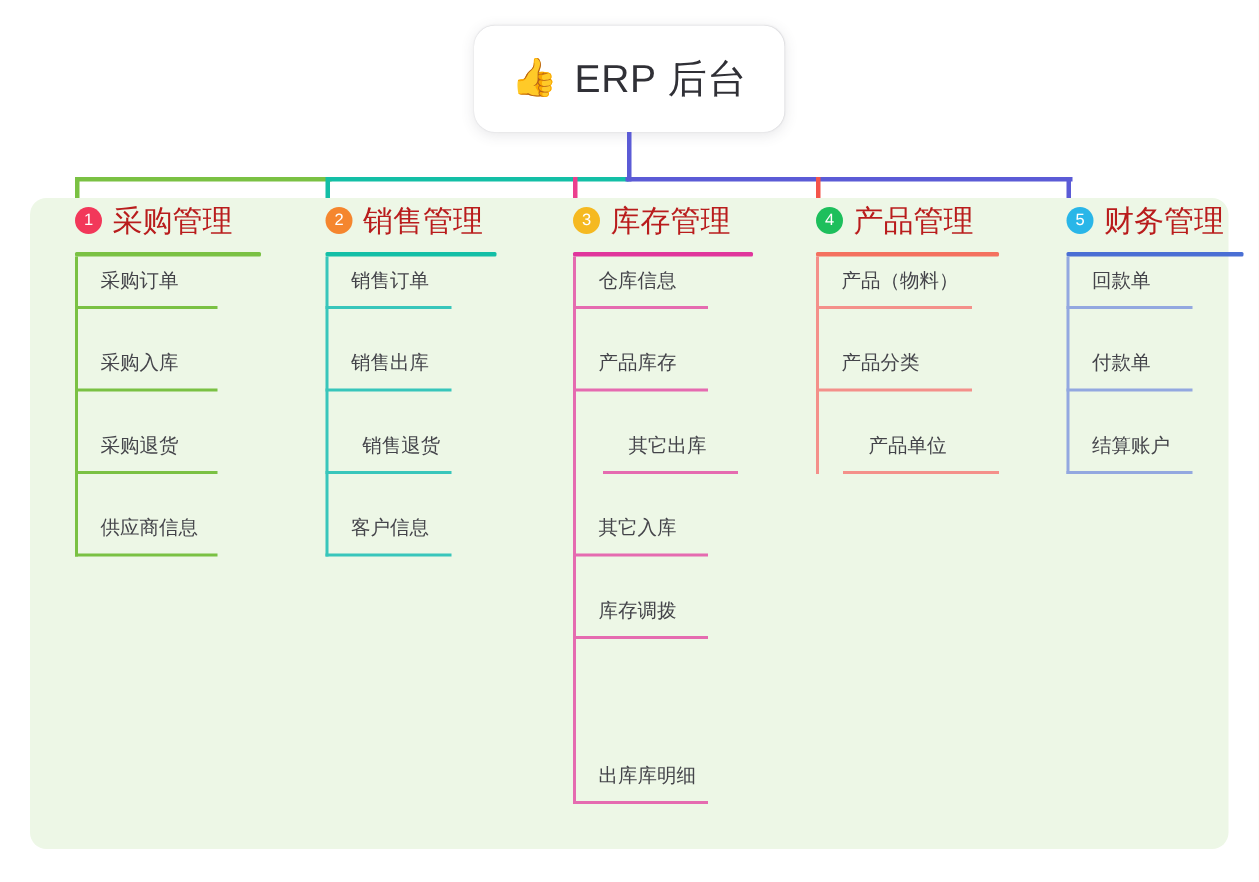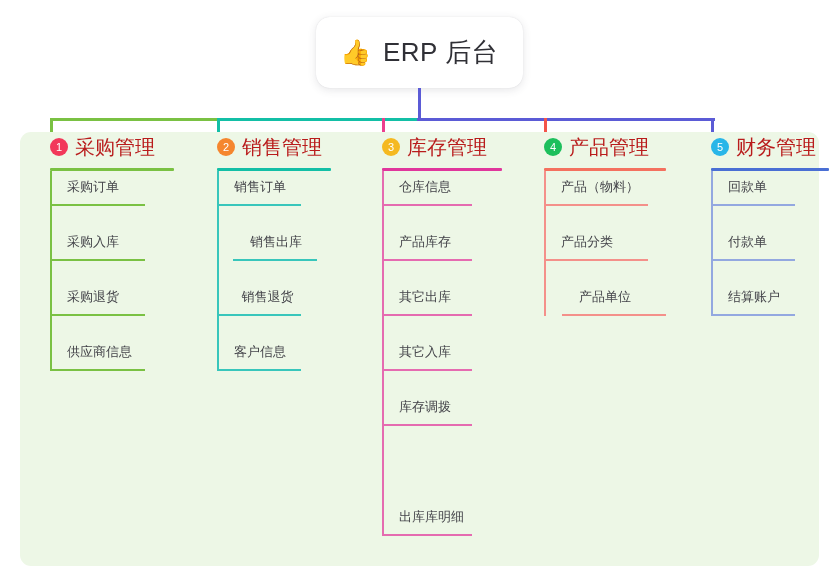--- a/index.html
+++ b/index.html
@@ -120,21 +120,21 @@
             <span class="badge" style="background: rgb(245, 134, 46);">2</span>
             <span class="col-title">销售管理</span>
           </div>
           <div class="head-rule" style="background: rgb(19, 191, 166); width: 114px; margin-left: 12px;"></div>
           <div class="items" style="height: 228px;">
             <div class="rail" style="background: rgb(56, 198, 187); height: 200px;"></div>
             <div class="item" style="top: 8px;">
               <div class="item-label">销售订单</div>
               <div class="item-rule" style="background: rgb(56, 198, 187); width: 84px;"></div>
             </div>
-            <div class="item" style="top: 63px; padding-left: 16px;">
+            <div class="item" style="top: 63px;">
               <div class="item-label">销售出库</div>
               <div class="item-rule" style="background: rgb(56, 198, 187); width: 84px;"></div>
             </div>
             <div class="item" style="top: 118px; text-align: center;">
               <div class="item-label">销售退货</div>
               <div class="item-rule" style="background: rgb(56, 198, 187); width: 84px;"></div>
             </div>
             <div class="item" style="top: 173px;">
               <div class="item-label">客户信息</div>
               <div class="item-rule" style="background: rgb(56, 198, 187); width: 84px;"></div>
@@ -150,21 +150,21 @@
           <div class="items" style="height: 393px;">
             <div class="rail" style="background: rgb(229, 107, 176); height: 365px;"></div>
             <div class="item" style="top: 8px;">
               <div class="item-label">仓库信息</div>
               <div class="item-rule" style="background: rgb(229, 107, 176); width: 90px;"></div>
             </div>
             <div class="item" style="top: 63px;">
               <div class="item-label">产品库存</div>
               <div class="item-rule" style="background: rgb(229, 107, 176); width: 90px;"></div>
             </div>
-            <div class="item" style="top: 118px;">
+            <div class="item" style="top: 118px; padding-left: 20px;">
               <div class="item-label">其它出库</div>
               <div class="item-rule" style="background: rgb(229, 107, 176); width: 90px;"></div>
             </div>
             <div class="item" style="top: 173px;">
               <div class="item-label">其它入库</div>
               <div class="item-rule" style="background: rgb(229, 107, 176); width: 90px;"></div>
             </div>
             <div class="item" style="top: 228px;">
               <div class="item-label">库存调拨</div>
               <div class="item-rule" style="background: rgb(229, 107, 176); width: 90px;"></div>

